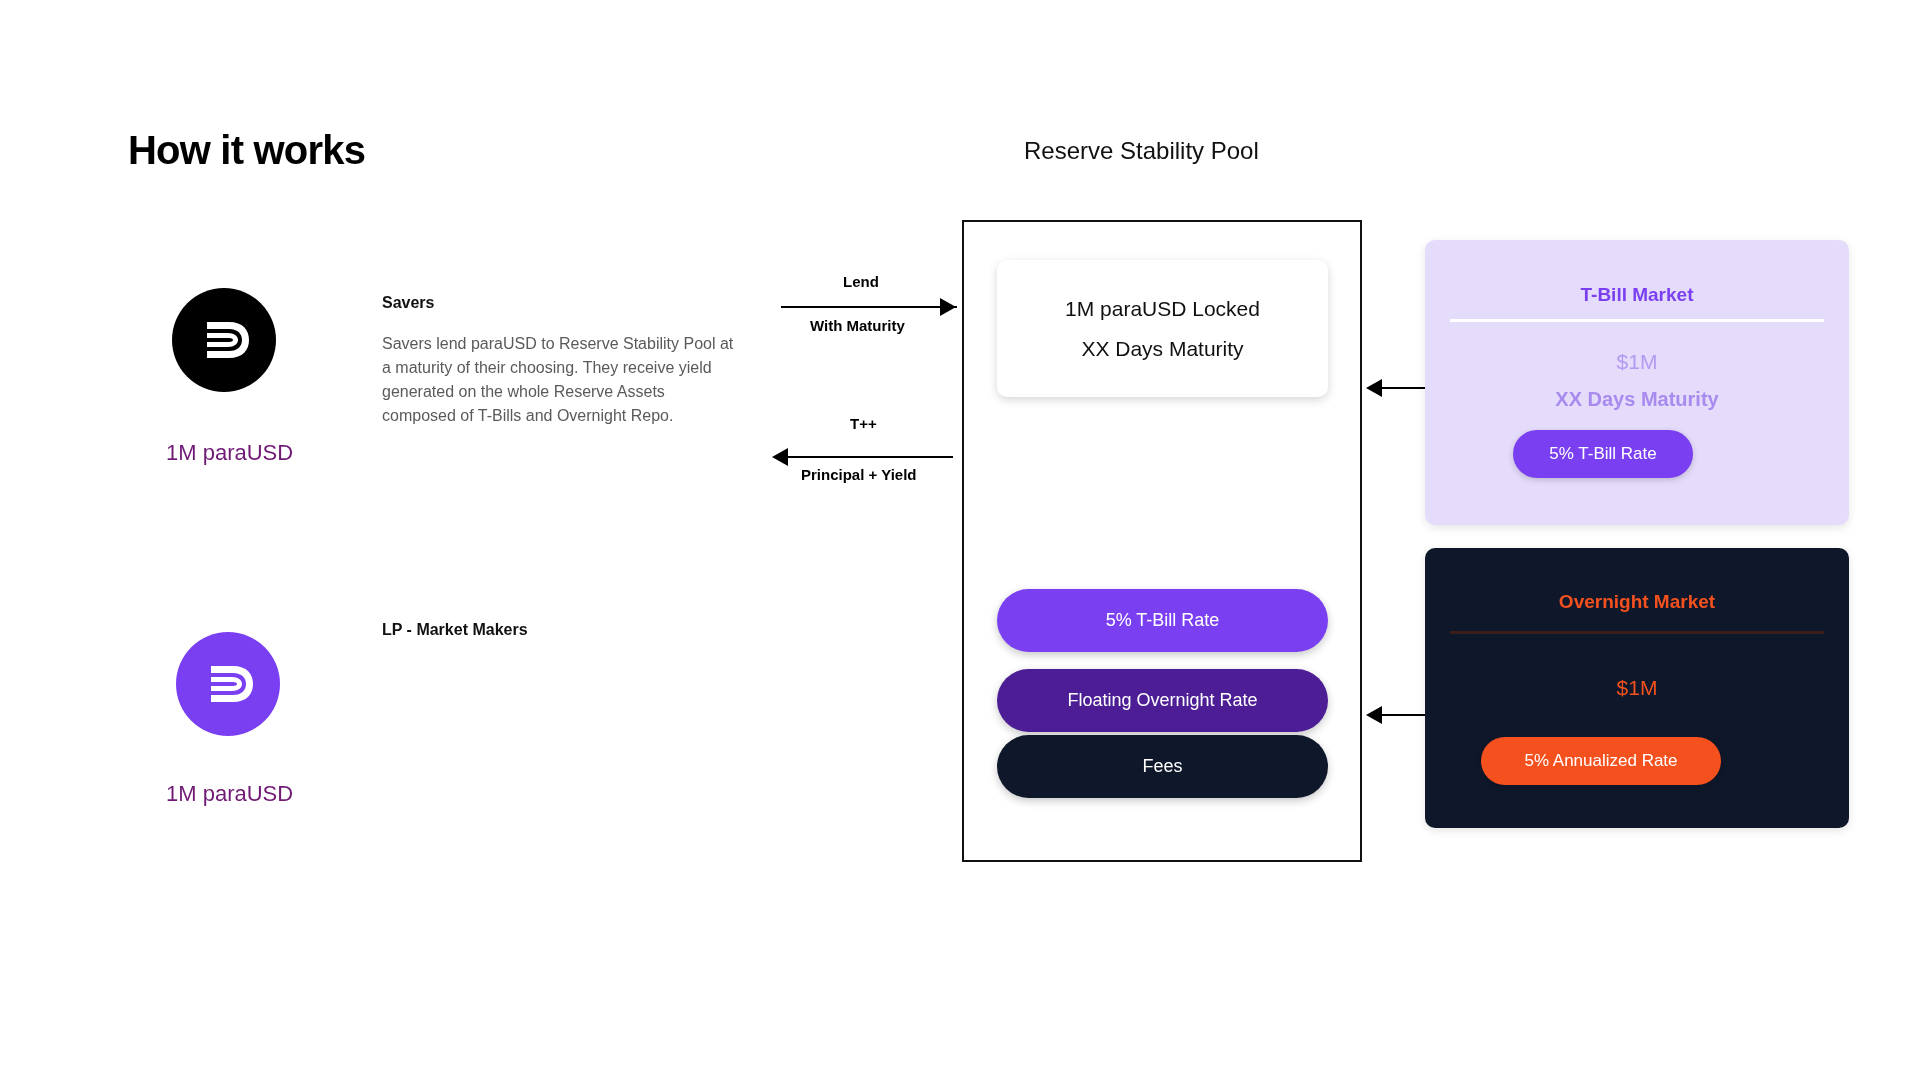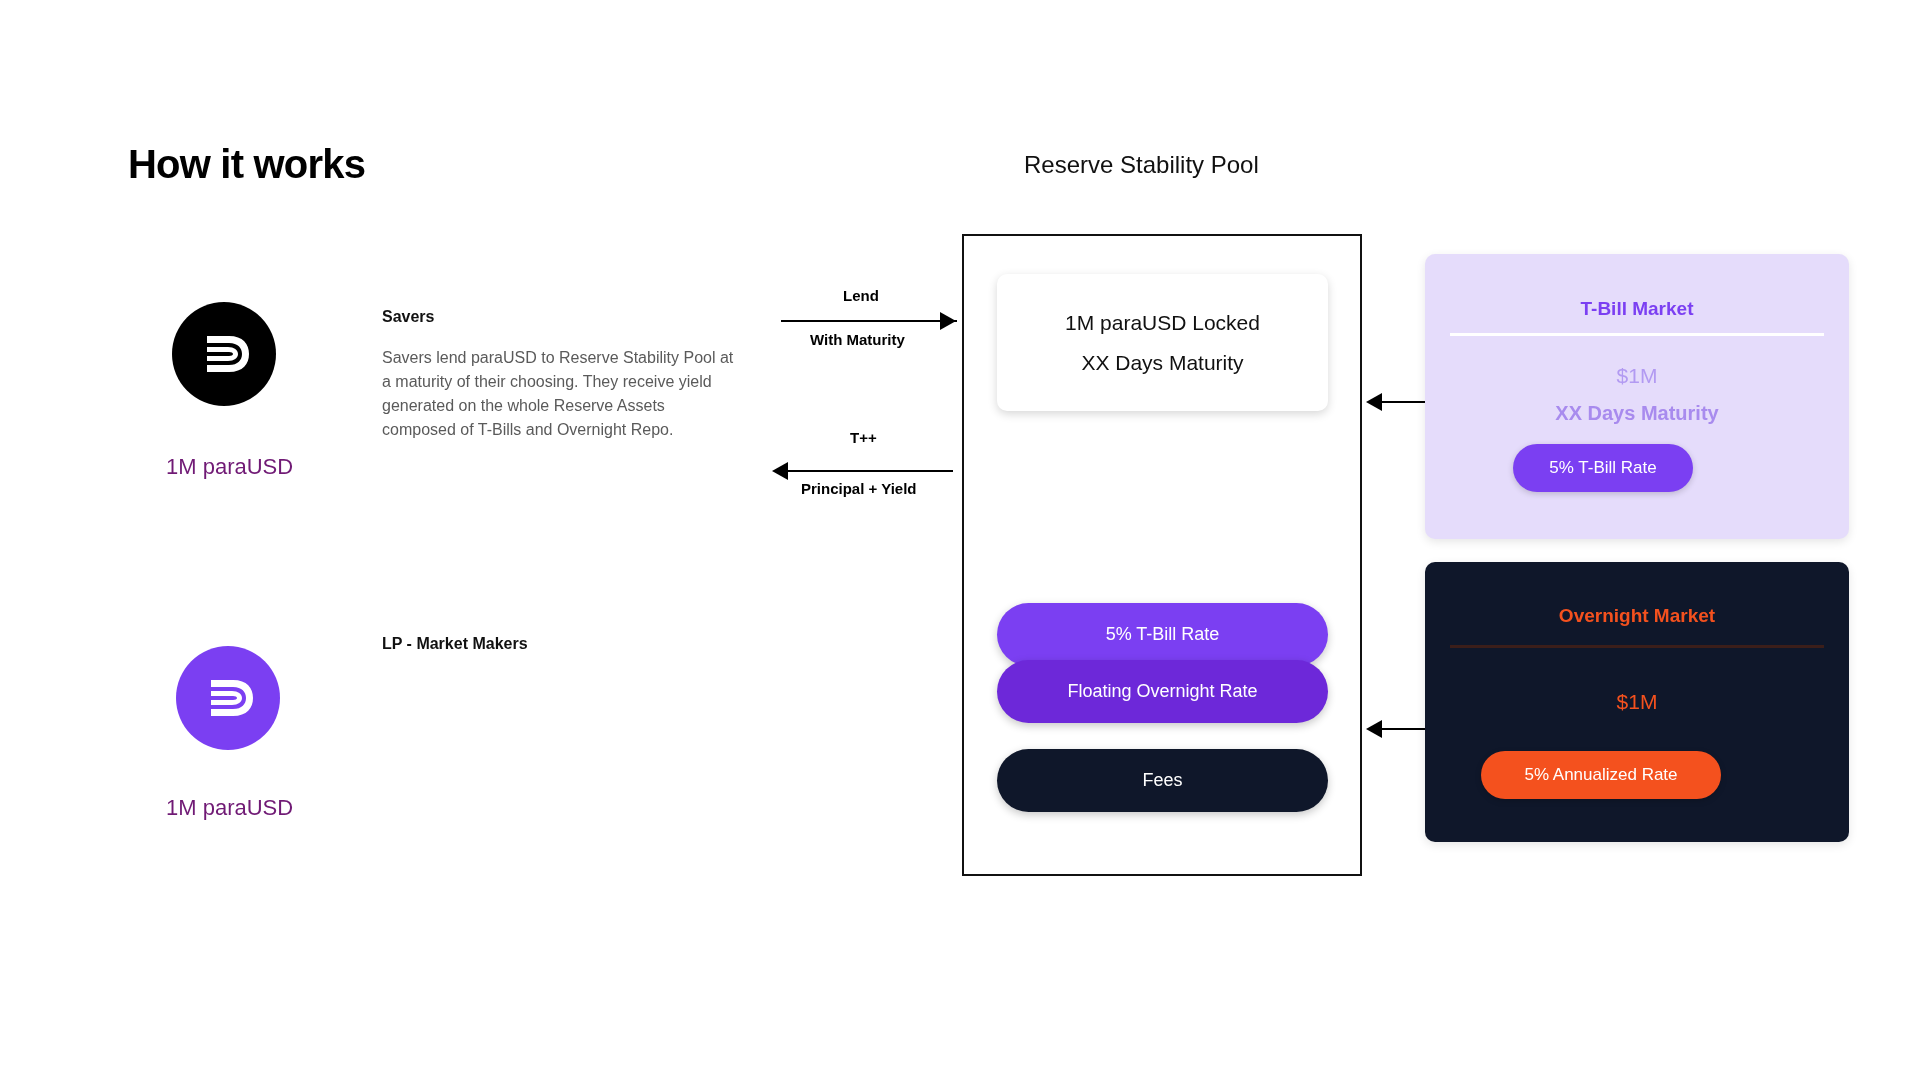--- a/index.html
+++ b/index.html
@@ -11,21 +11,20 @@
     width: 1920px;
     height: 1080px;
     position: relative;
     font-family: "Liberation Sans", sans-serif;
     color: #111111;
     overflow: hidden;
   }
   .stage {
     position: absolute;
     inset: 0;
-    margin-top: 14px;
   }
 
   
   #page-title {
     position: absolute;
     left: 128px;
     top: 128px;
     font-size: 40px;
     font-weight: 700;
     letter-spacing: -0.8px;
@@ -169,21 +168,21 @@
     display: flex;
     align-items: center;
     justify-content: center;
     color: #ffffff;
     font-size: 18px;
     font-weight: 400;
     box-shadow: 0 3px 8px rgba(0,0,0,0.22);
     white-space: nowrap;
   }
   #pool-pill-0 { top: 589px; background: #7B3FF2; }
-  #pool-pill-1 { top: 646px; background: #6d28d9; }
+  #pool-pill-1 { top: 669px; background: #4c1d95; }
   #pool-pill-2 { top: 735px; background: #0f172a; }
 
   
   .market-panel {
     position: absolute;
     left: 1425px;
     width: 424px;
     border-radius: 10px;
     box-shadow: 0 3px 10px rgba(0,0,0,0.10);
   }

